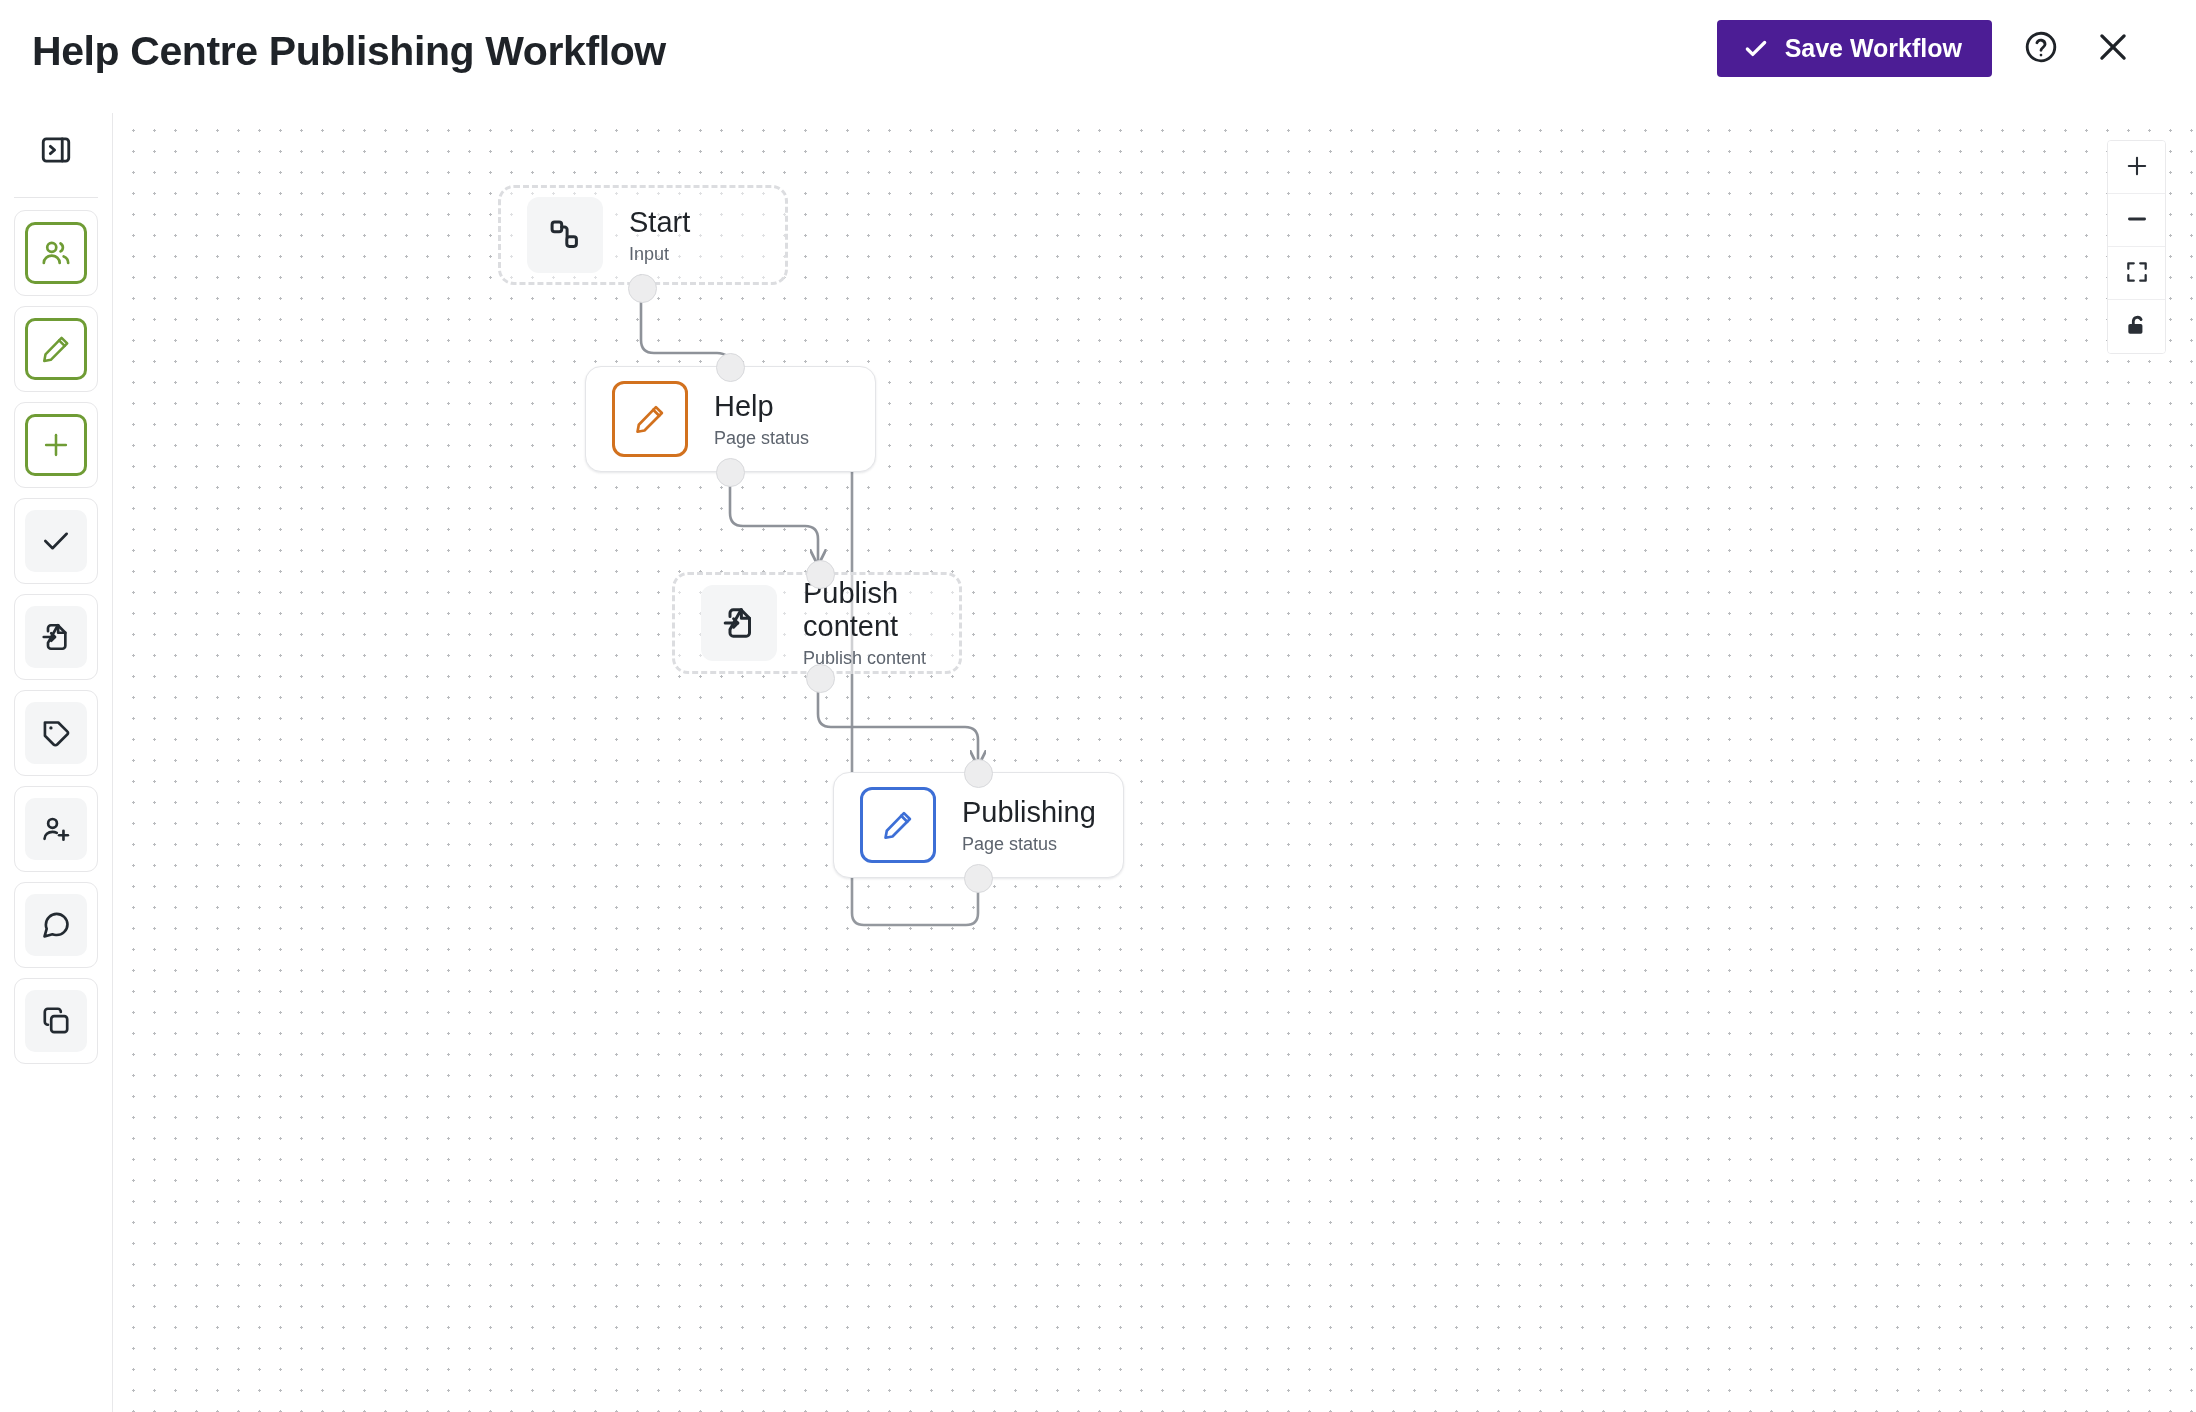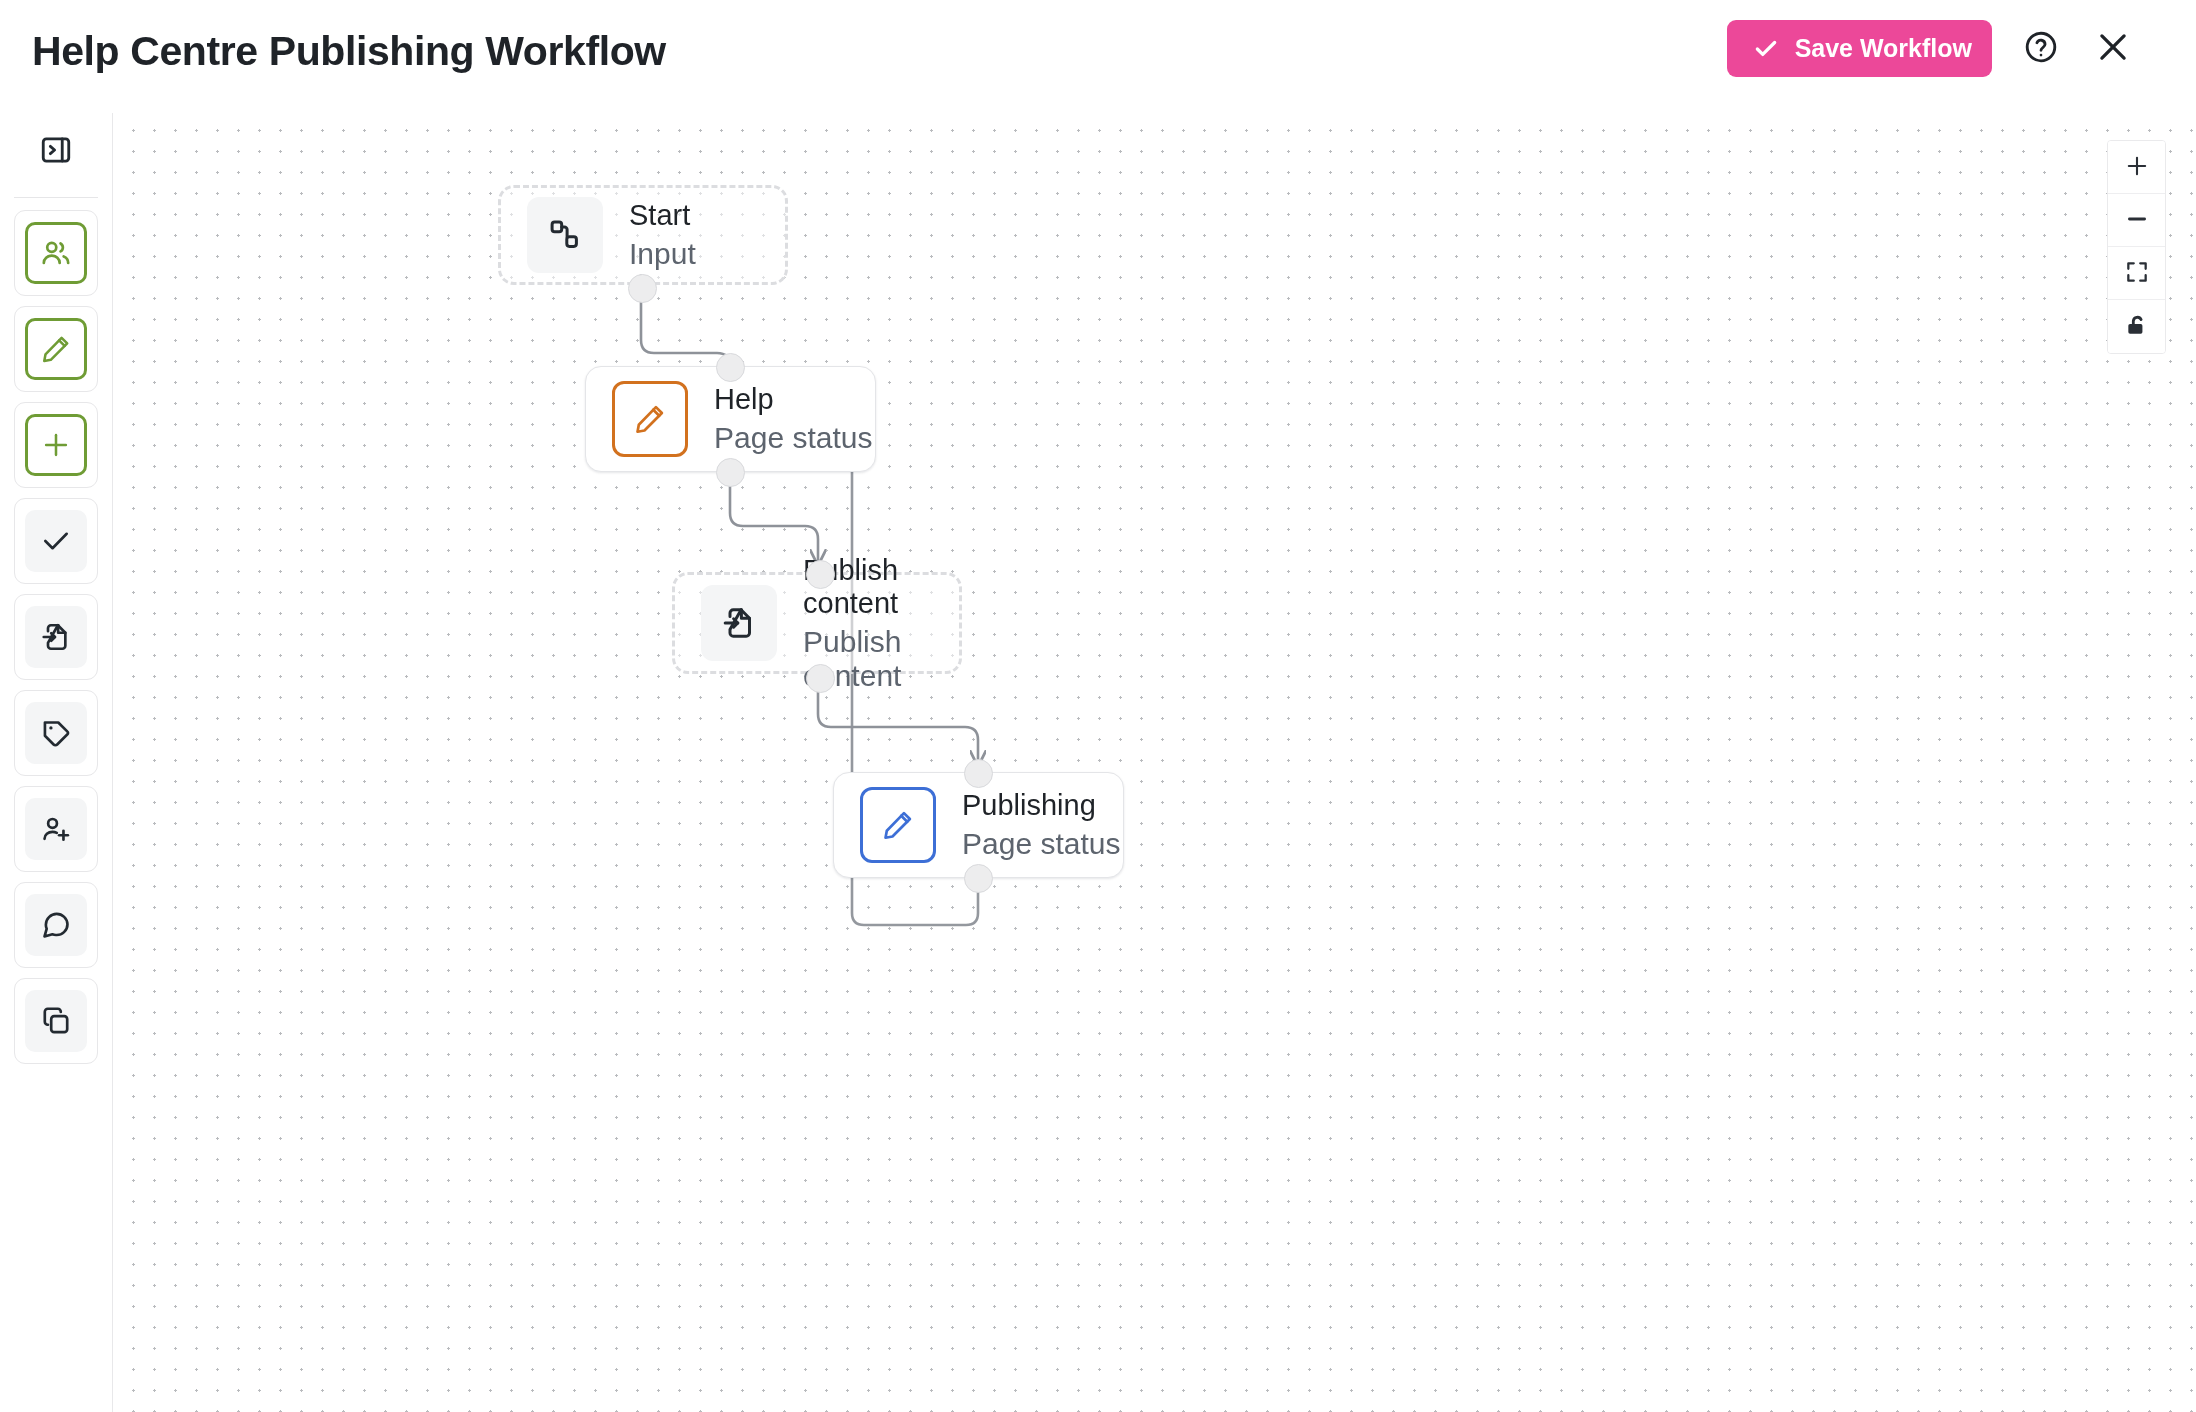--- a/index.html
+++ b/index.html
@@ -21,23 +21,23 @@
     position: absolute; left: 32px; top: 28px;
     font-size: 41px; font-weight: 700; color: #1f2328;
     letter-spacing: -0.4px;
   }
   .header-actions {
     position: absolute; right: 28px; top: 20px;
     display: flex; align-items: center; gap: 26px;
   }
   .btn-save {
     display: flex; align-items: center; gap: 16px;
-    background: #ec4899; color: #ffffff;
-    border: none; border-radius: 9px;
-    height: 57px; padding: 0 20px 0 26px;
+    background: #4c1d95; color: #ffffff;
+    border: none; border-radius: 4px;
+    height: 57px; padding: 0 30px 0 26px;
     font-size: 25px; font-weight: 700;
     font-family: "Liberation Sans", sans-serif;
     cursor: pointer;
   }
   .btn-save .check { width: 26px; height: 26px; display: block; }
   .icon-btn {
     width: 46px; height: 46px;
     display: flex; align-items: center; justify-content: center;
     background: transparent; border: none; cursor: pointer;
   }
@@ -105,21 +105,21 @@
   }
   .node-icon {
     width: 76px; height: 76px; border-radius: 12px; flex: none;
     display: flex; align-items: center; justify-content: center;
   }
   .node-icon.gray { background: #f4f5f6; }
   .node-icon.orange { border: 3px solid #d2711e; background: #ffffff; }
   .node-icon.blue { border: 3px solid #3d6fd6; background: #ffffff; }
   .node-text { display: flex; flex-direction: column; gap: 5px; }
   .node-title { font-size: 29px; color: #1f2328; font-weight: 400; }
-  .node-sub { font-size: 30px; color: #5d646e; font-weight: 400; }
+  .node-sub { font-size: 18px; color: #5d646e; font-weight: 400; }
 
   .handle {
     position: absolute; width: 29px; height: 29px; border-radius: 50%;
     background: #ededee; border: 1px solid #d8d9dc;
     cursor: pointer;
   }
 
   
   .zoom-controls {
     position: absolute; right: 30px; top: 27px;

